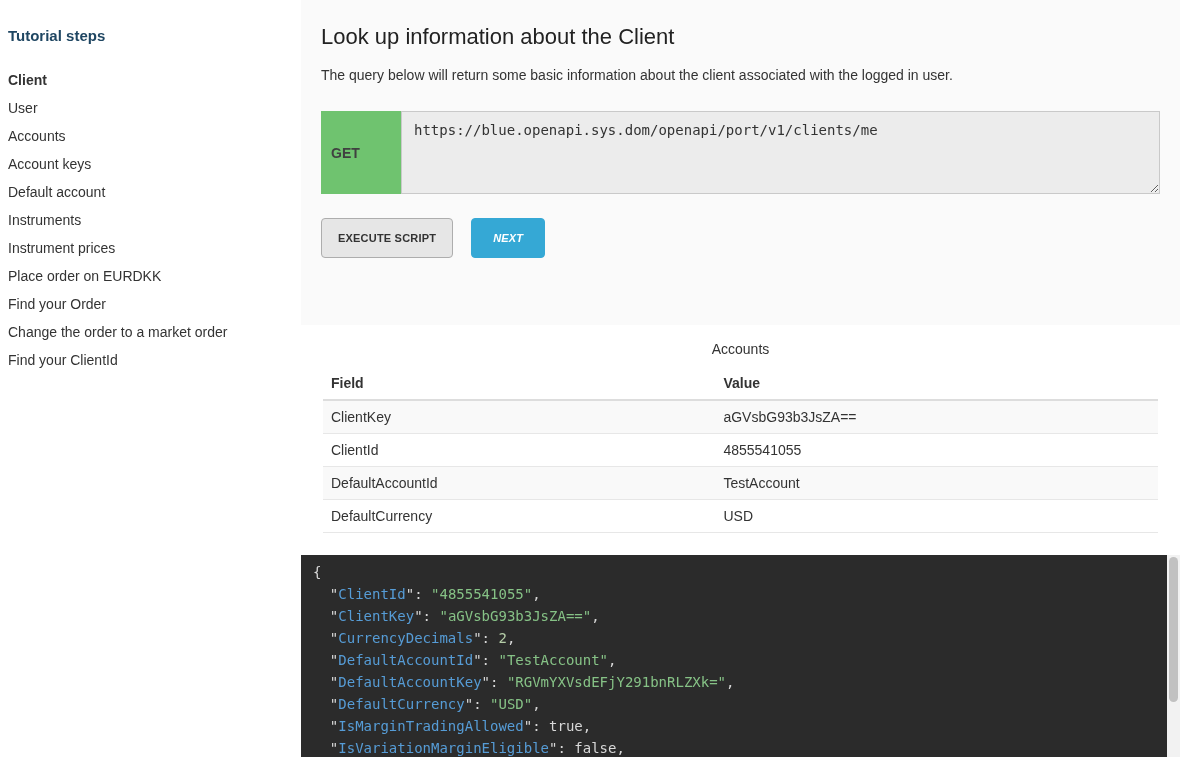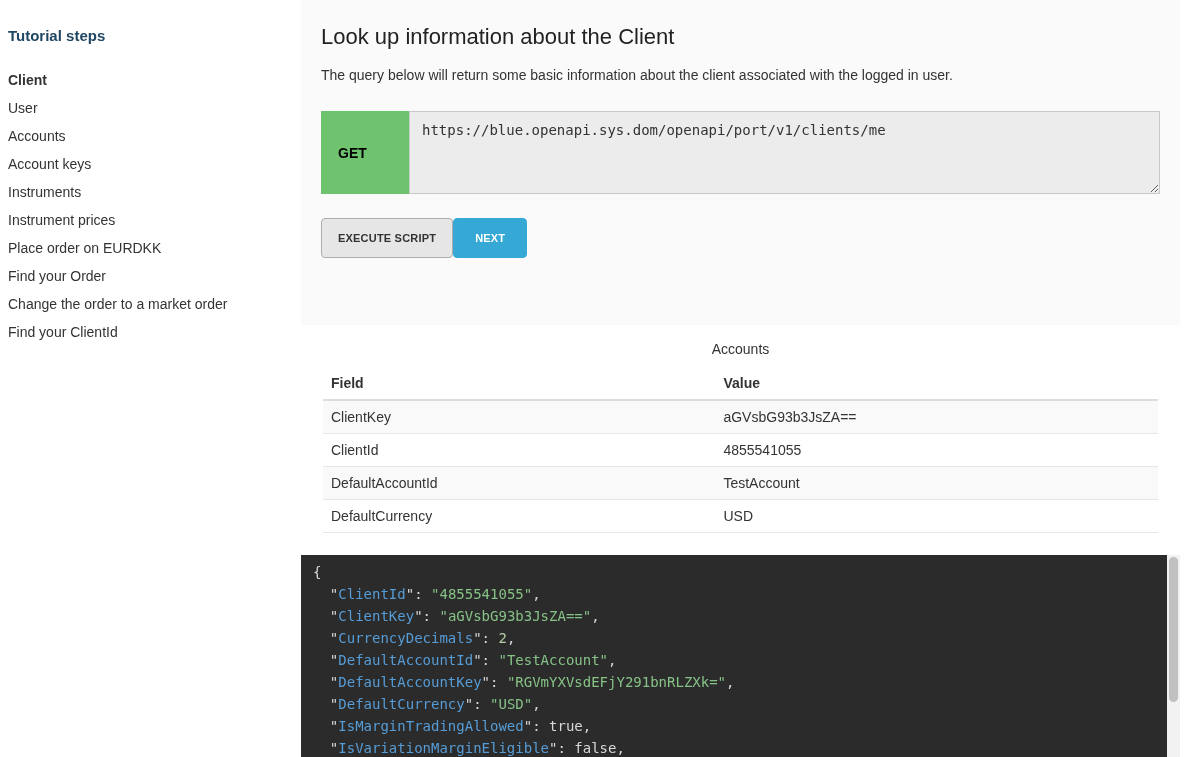--- a/index.html
+++ b/index.html
@@ -14,32 +14,32 @@
   .nav-item { font-size:14px; color:#333; line-height:28px; cursor:pointer; white-space:nowrap; }
   .nav-item.active { font-weight:700; }
 
   
   .content { width:879px; background:#fff; }
   .panel-top { background:#fafafa; height:325px; padding:24px 20px 0 20px; }
   .page-title { font-size:22px; font-weight:500; color:#222; }
   .page-desc { font-size:14px; color:#333; margin-top:17px; }
 
   .request-row { display:flex; margin-top:28px; height:83px; }
-  .method-badge { width:88px; background:var(--accent-green,#6fc36f); color:#000000; font-weight:700;
-                  font-size:14px; display:flex; align-items:center; padding-left:17px; }
+  .method-badge { width:80px; background:var(--accent-green,#6fc36f); color:#404040; font-weight:700;
+                  font-size:14px; display:flex; align-items:center; padding-left:10px; }
   .url-input { flex:1; background:#ececec; border:1px solid #c9c9c9; resize:vertical;
                font-family:"DejaVu Sans Mono", monospace; font-size:14px; color:#333;
                padding:10px 12px; outline:none; }
 
   .button-row { margin-top:24px; display:flex; }
   .btn { height:40px; border-radius:4px; font-size:11px; font-weight:700; letter-spacing:.2px;
          cursor:pointer; padding:0 16px; }
   .btn-default { background:#e6e6e6; border:1px solid #adadad; color:#333; }
   .btn-primary { background:var(--accent-blue,#35a8d5); border:1px solid var(--accent-blue,#35a8d5);
-                 color:#fff; padding:0 21px; }
+                 color:#fff; margin-left:18px; padding:0 21px;font-style:italic; }
 
   
   .response-section { padding:16px 22px 0 22px; }
   .response-heading { text-align:center; font-size:14px; color:#333; margin-bottom:10px; }
   table { width:100%; border-collapse:collapse; font-size:14px; color:#333; }
   th { text-align:left; font-weight:700; padding:8px; border-bottom:2px solid #ddd; }
   th:first-child, td:first-child { width:47%; }
   td { padding:8px; border-top:1px solid #e7e7e7; }
   tbody tr:last-child td { border-bottom:1px solid #e7e7e7; }
   tbody tr:nth-child(odd) { background:#f9f9f9; }
@@ -63,20 +63,21 @@
 
 <div class="page">
 
   <aside class="sidebar">
     <h2 class="sidebar-title">Tutorial steps</h2>
     <ul class="nav-list">
         <li class="nav-item active">Client</li>
         <li class="nav-item">User</li>
         <li class="nav-item">Accounts</li>
         <li class="nav-item">Account keys</li>
+        <li class="nav-item">Default account</li>
         <li class="nav-item">Instruments</li>
         <li class="nav-item">Instrument prices</li>
         <li class="nav-item">Place order on EURDKK</li>
         <li class="nav-item">Find your Order</li>
         <li class="nav-item">Change the order to a market order</li>
         <li class="nav-item">Find your ClientId</li>
       </ul>
   </aside>
 
   <main class="content">

